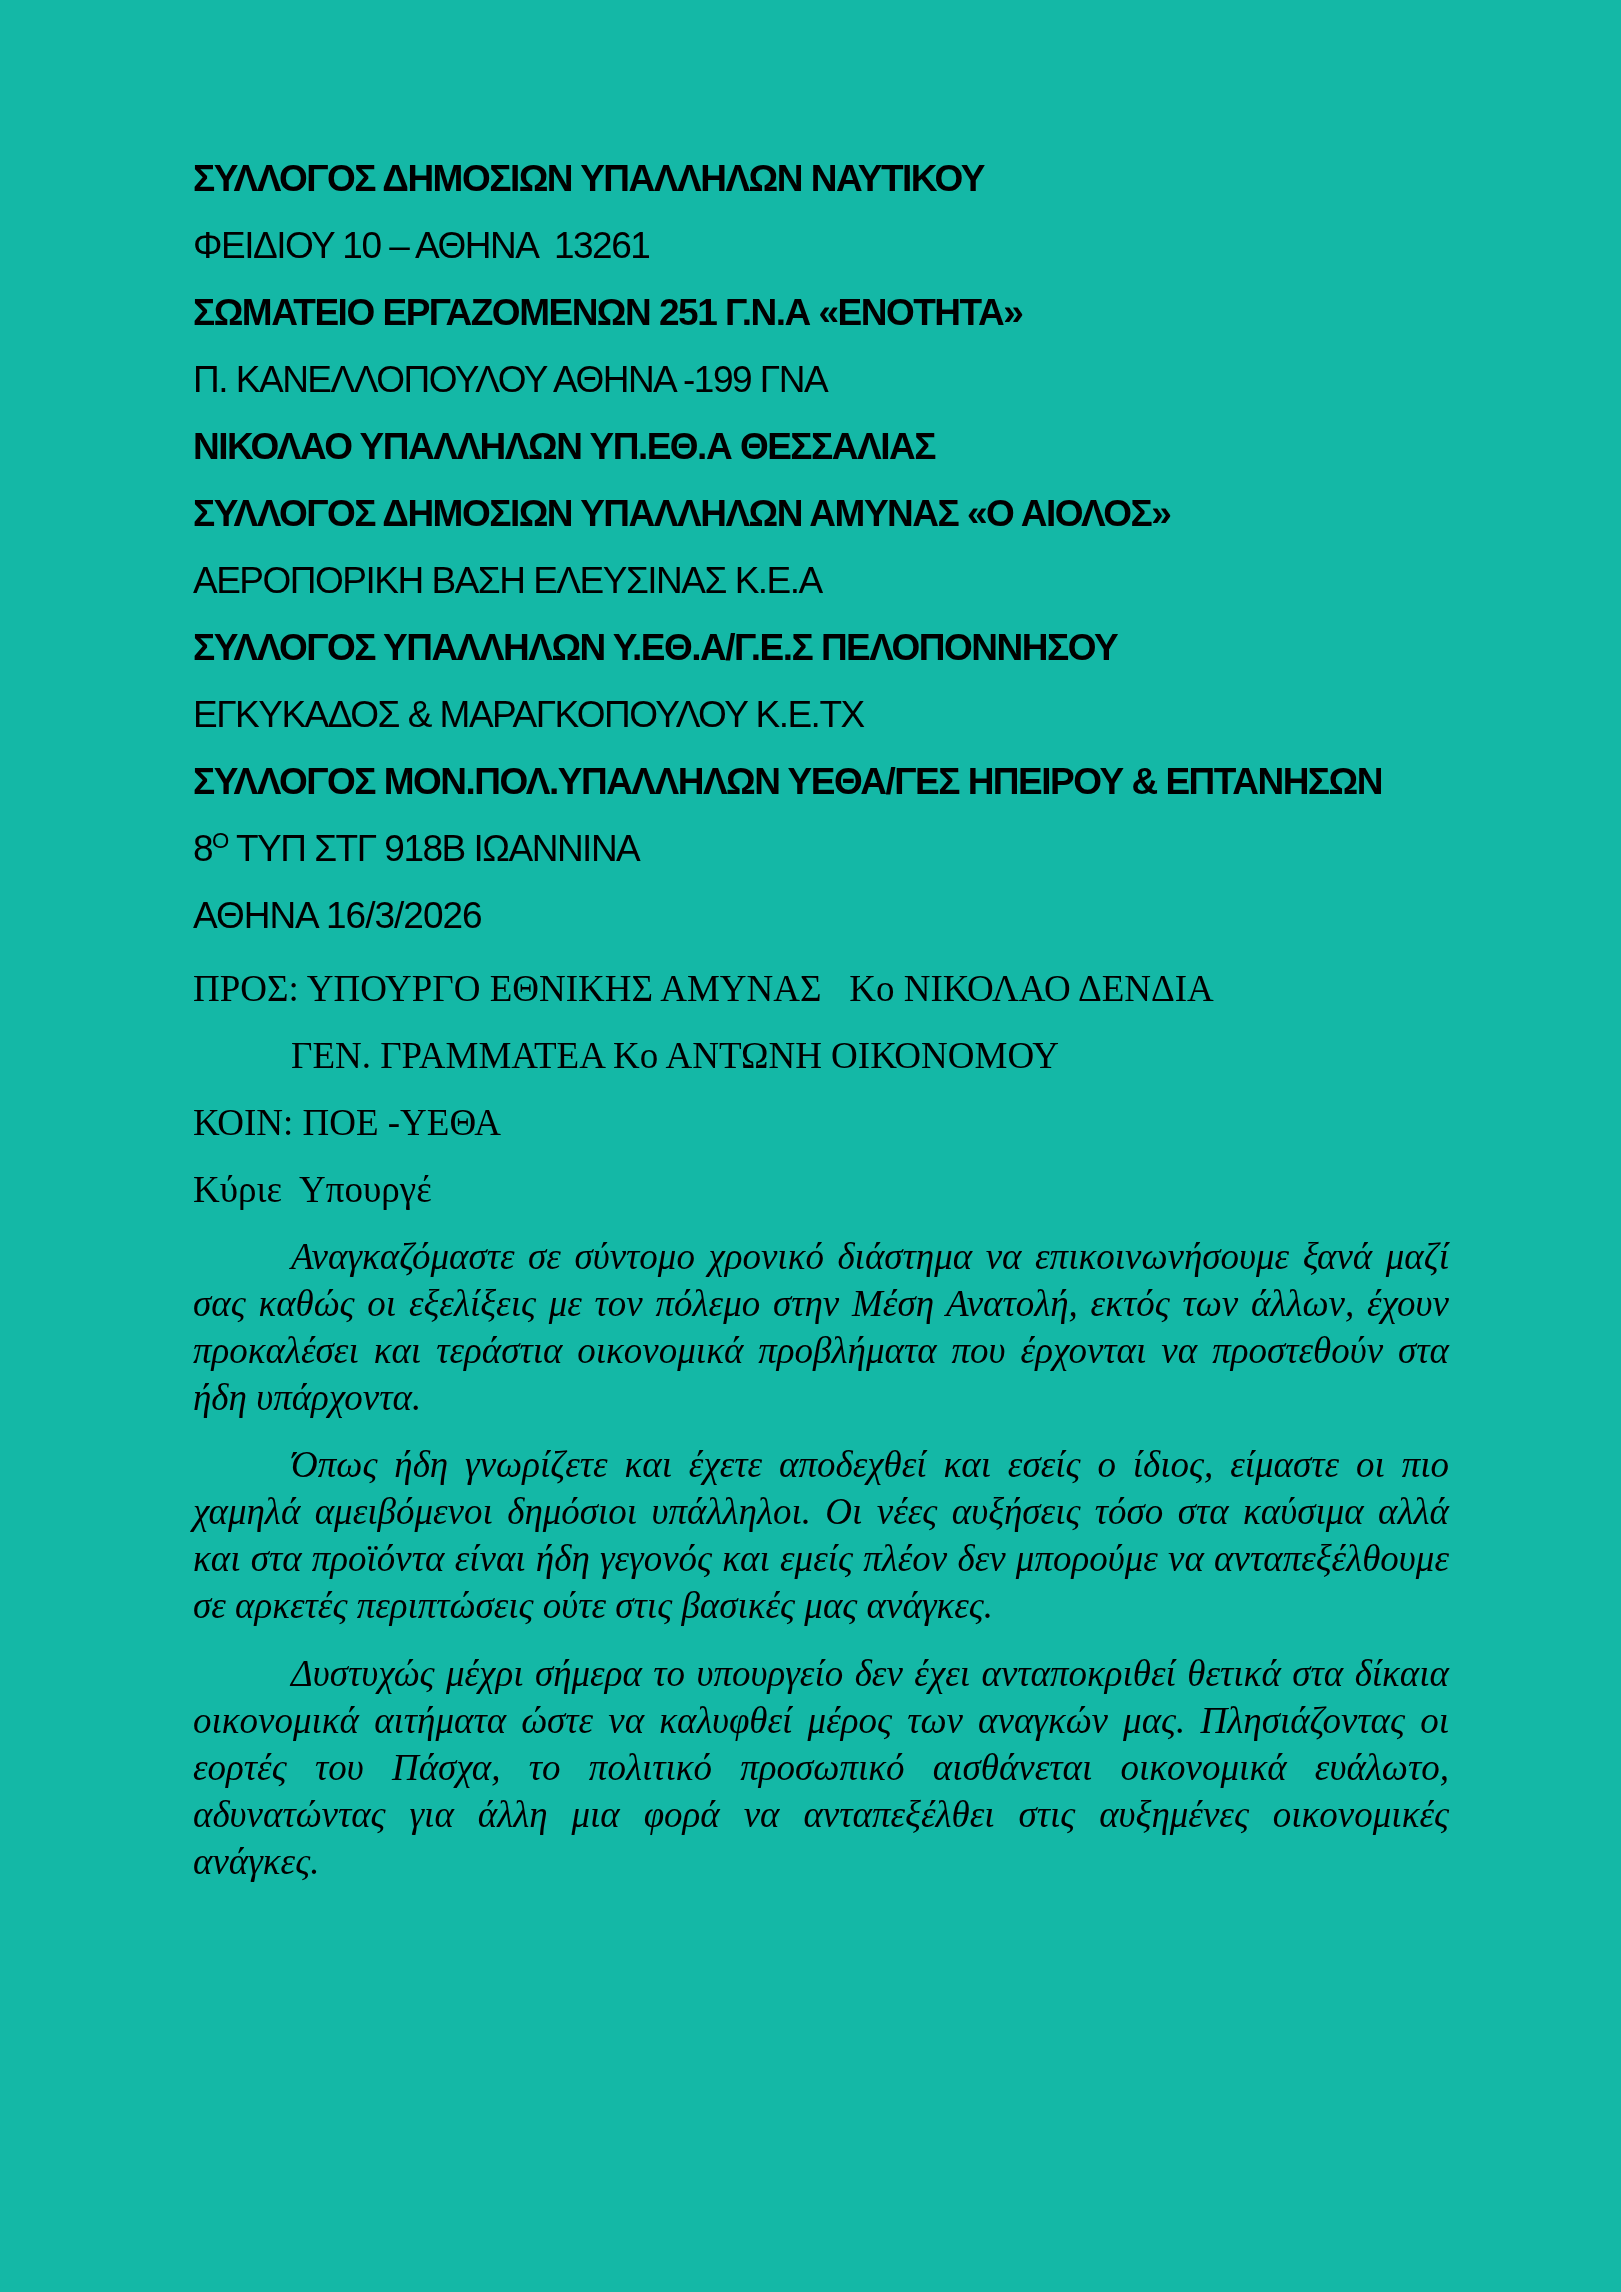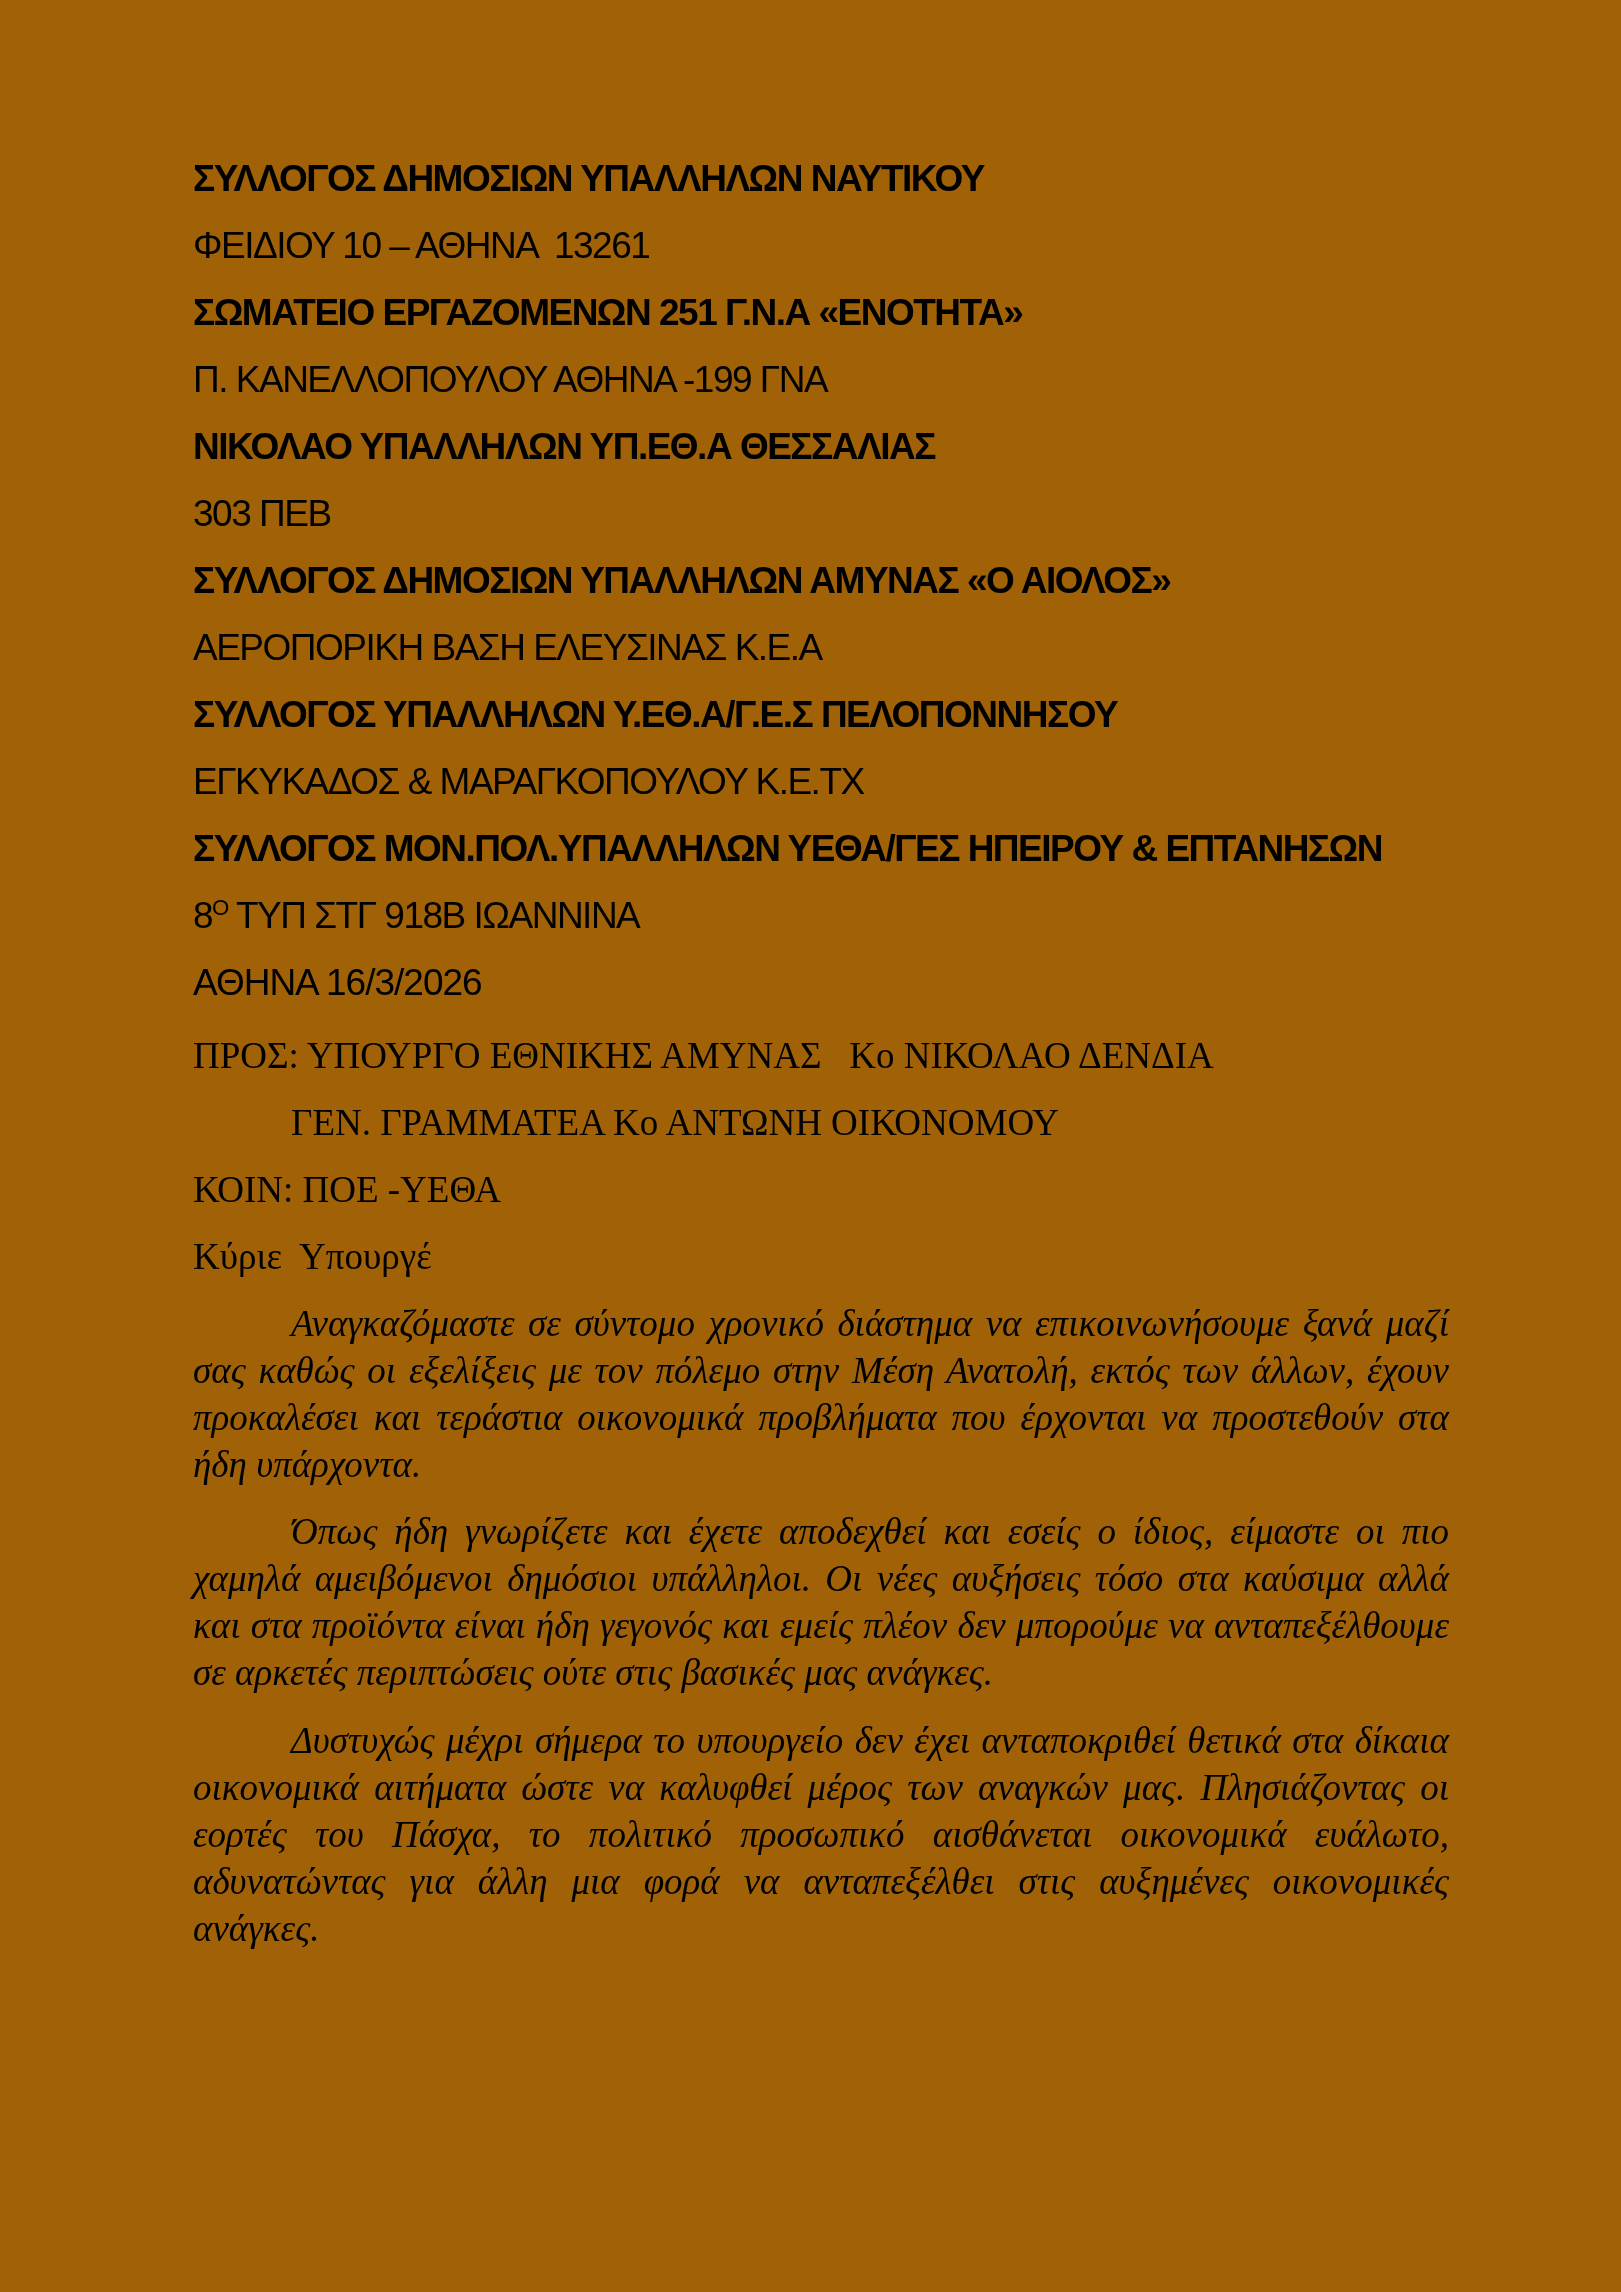--- a/index.html
+++ b/index.html
@@ -4,21 +4,21 @@
 <style>
   html, body {
     margin: 0;
     padding: 0;
     background: #ffffff;
   }
   .page {
     position: relative;
     width: 1621px;
     height: 2293px;
-    background: #a16207;
+    background: #14b8a6;
     color: #000000;
     overflow: hidden;
   }
   .content {
     position: absolute;
     left: 193px;
     top: 145px;
     width: 1256px;
   }
   
@@ -78,21 +78,20 @@
   <div class="content">
 
     <div>
       <p class="hdr bold">ΣΥΛΛΟΓΟΣ ΔΗΜΟΣΙΩΝ ΥΠΑΛΛΗΛΩΝ ΝΑΥΤΙΚΟΥ</p>
       <p class="hdr">ΦΕΙΔΙΟΥ 10 – ΑΘΗΝΑ  13261</p>
 
       <p class="hdr bold">ΣΩΜΑΤΕΙΟ ΕΡΓΑΖΟΜΕΝΩΝ 251 Γ.Ν.Α «ΕΝΟΤΗΤΑ»</p>
       <p class="hdr">Π. ΚΑΝΕΛΛΟΠΟΥΛΟΥ ΑΘΗΝΑ -199 ΓΝΑ</p>
 
       <p class="hdr bold">ΝΙΚΟΛΑΟ ΥΠΑΛΛΗΛΩΝ ΥΠ.ΕΘ.Α ΘΕΣΣΑΛΙΑΣ</p>
-      <p class="hdr">303 ΠΕΒ</p>
 
       <p class="hdr bold">ΣΥΛΛΟΓΟΣ ΔΗΜΟΣΙΩΝ ΥΠΑΛΛΗΛΩΝ ΑΜΥΝΑΣ «Ο ΑΙΟΛΟΣ»</p>
       <p class="hdr">ΑΕΡΟΠΟΡΙΚΗ ΒΑΣΗ ΕΛΕΥΣΙΝΑΣ Κ.Ε.Α</p>
 
       <p class="hdr bold">ΣΥΛΛΟΓΟΣ ΥΠΑΛΛΗΛΩΝ Υ.ΕΘ.Α/Γ.Ε.Σ ΠΕΛΟΠΟΝΝΗΣΟΥ</p>
       <p class="hdr">ΕΓΚΥΚΑΔΟΣ &amp; ΜΑΡΑΓΚΟΠΟΥΛΟΥ Κ.Ε.ΤΧ</p>
 
       <p class="hdr bold">ΣΥΛΛΟΓΟΣ ΜΟΝ.ΠΟΛ.ΥΠΑΛΛΗΛΩΝ ΥΕΘΑ/ΓΕΣ ΗΠΕΙΡΟΥ &amp; ΕΠΤΑΝΗΣΩΝ</p>
       <p class="hdr"><span>8</span><sup>Ο</sup><span> ΤΥΠ ΣΤΓ 918Β ΙΩΑΝΝΙΝΑ</span></p>
     </div>

